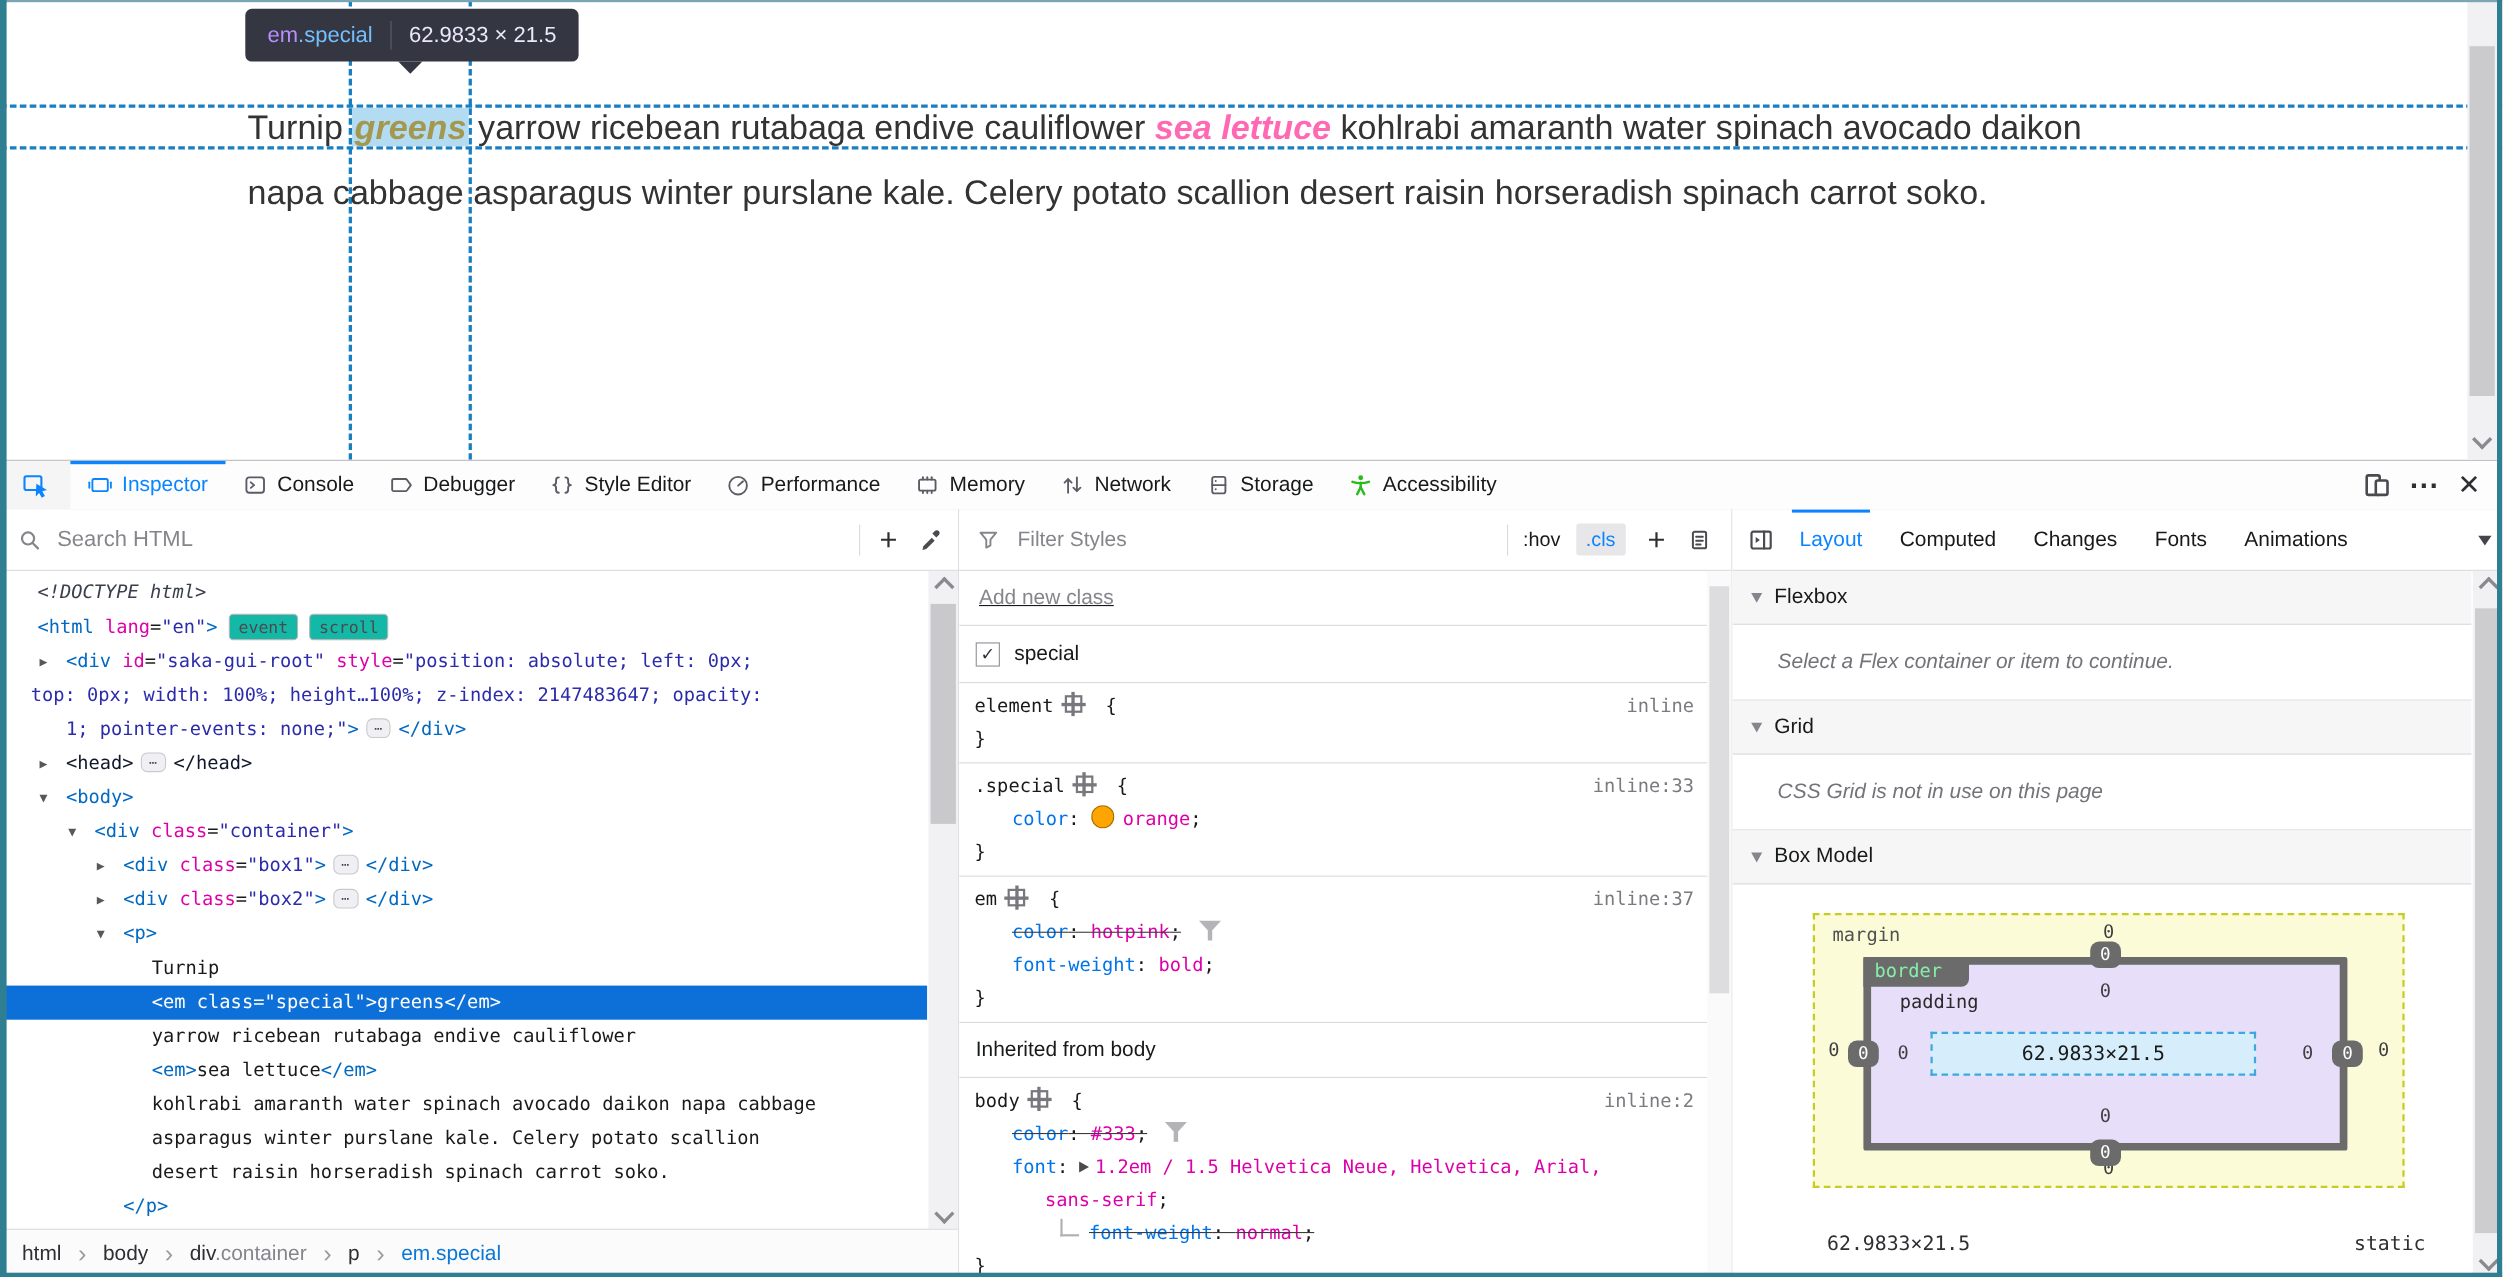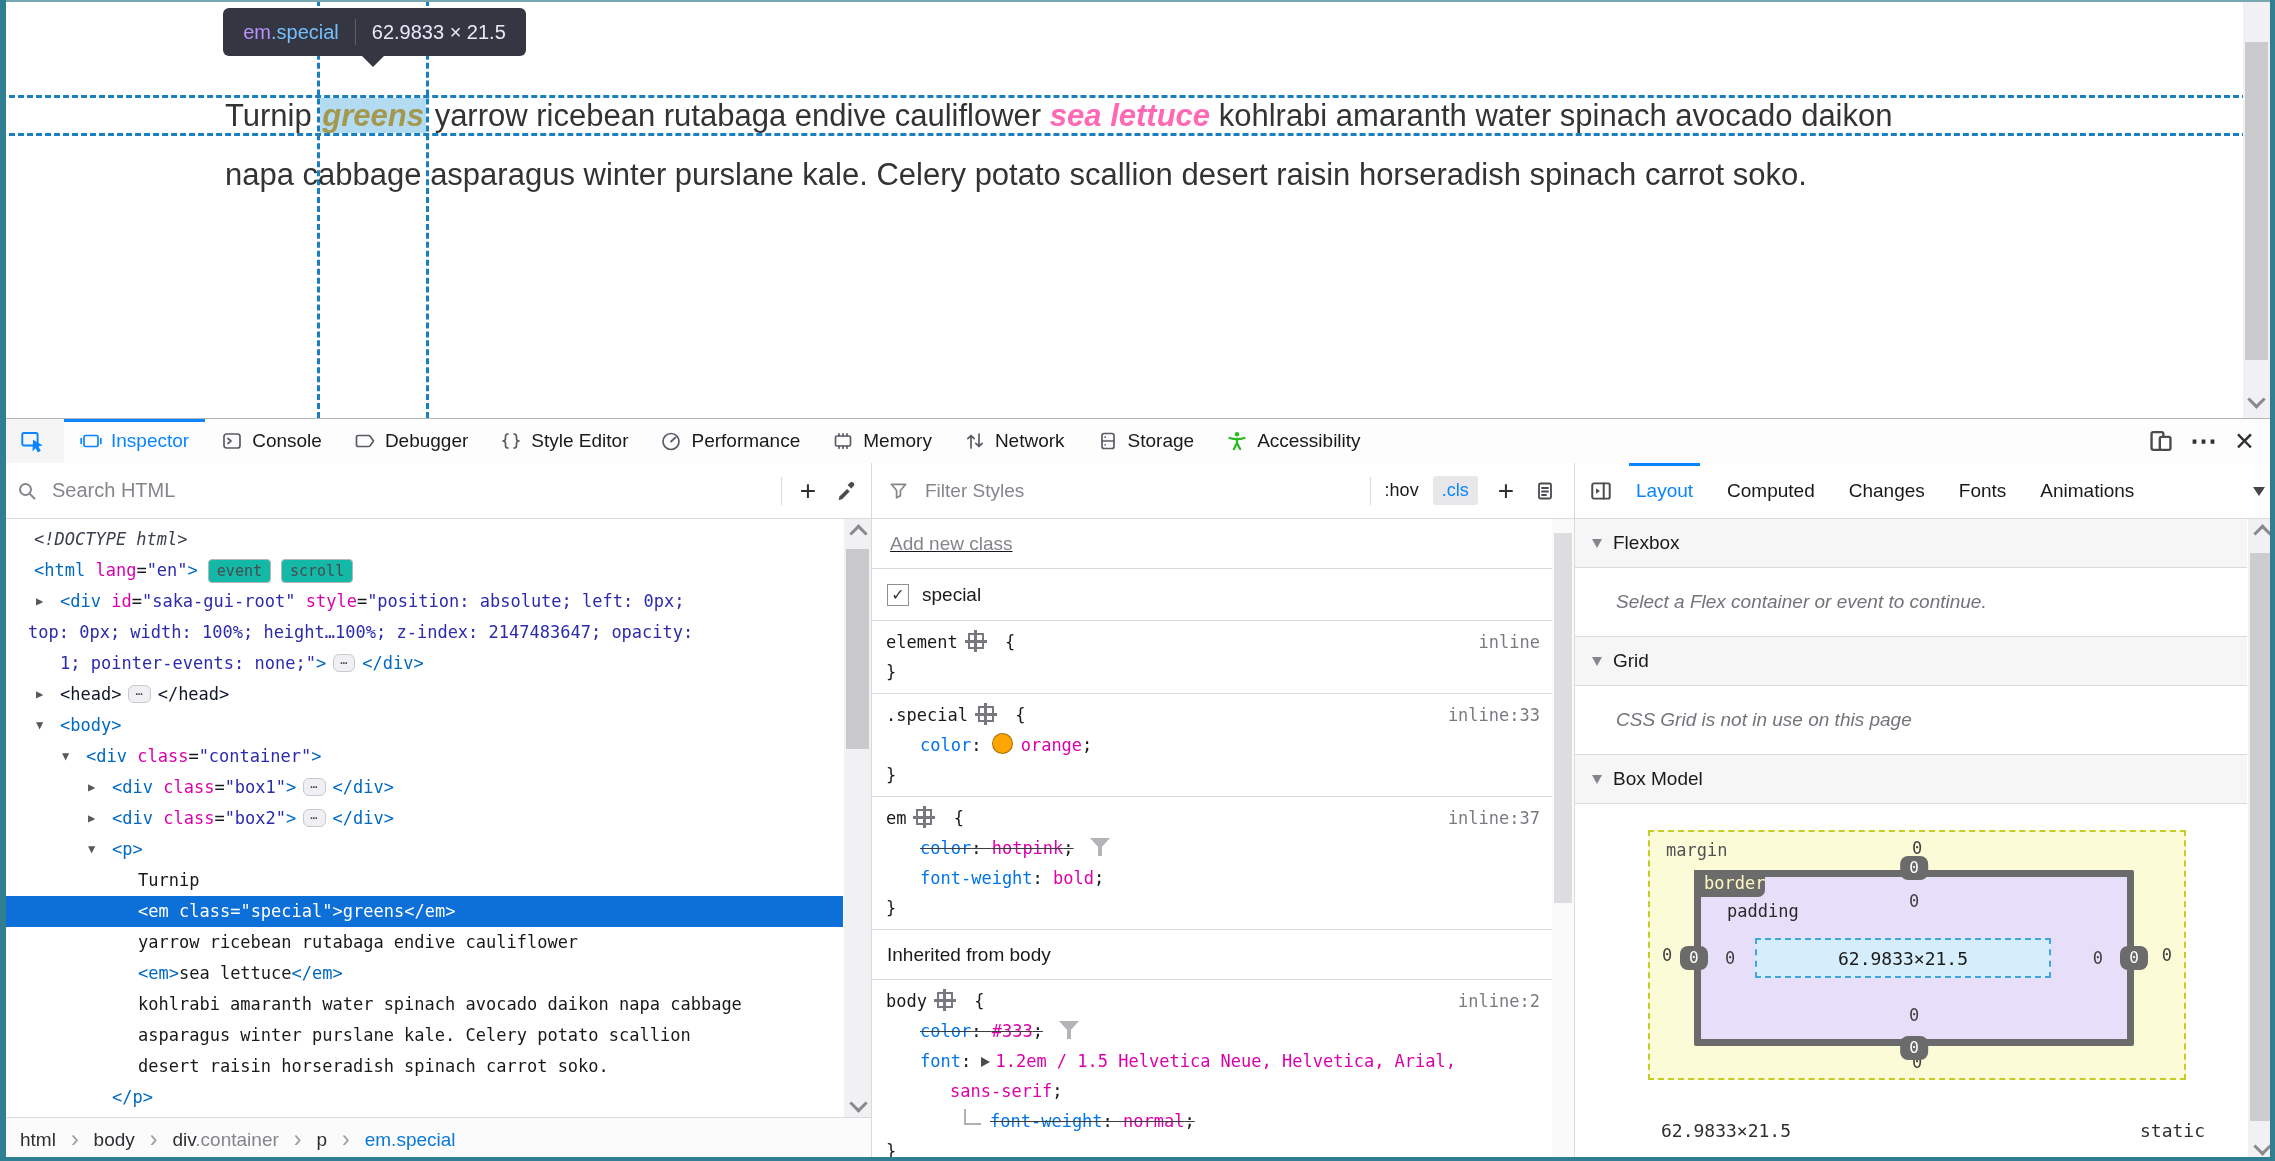--- a/index.html
+++ b/index.html
@@ -128,22 +128,22 @@
               gap:11px;padding-left:17px;font-size:19px;color:#18191a;}
   .tri{width:0;height:0;border-top:9px solid #85858c;border-left:5.5px solid transparent;border-right:5.5px solid transparent;}
   .msg{font-style:italic;color:#73737a;font-size:19px;padding:23px 0 23px 41px;border-bottom:1px solid #dadade;}
   .boxmodel{position:relative;height:306px;font-family:"DejaVu Sans Mono",monospace;}
   .bm-margin{position:absolute;left:73px;top:26px;width:538px;height:250px;background:#fbfbd8;
              border:2px dashed #c6cc23;box-sizing:border-box;}
   .bm-label{position:absolute;font-size:17px;color:#515154;}
   .bm-zero{position:absolute;font-size:17px;color:#3f3f42;}
   .bm-border{position:absolute;left:44px;top:38px;right:50px;bottom:32px;border:7px solid #6b6b6b;
              border-radius:2px;background:#e7def9;}
-  .bm-border-label{position:absolute;left:-7px;top:-7px;background:#6b6b6b;color:#fef9c3;font-size:17px;
-                   padding:3px 0 4px 10px;border-radius:0 0 7px 0;z-index:2;}
+  .bm-border-label{position:absolute;left:-7px;top:-7px;background:#6b6b6b;color:#86efac;font-size:17px;
+                   padding:3px 25px 4px 10px;border-radius:0 0 7px 0;z-index:2;}
   .bm-content{position:absolute;left:54px;top:50%;transform:translateY(-50%);width:296px;height:40px;
               background:#d6eefb;border:2px dashed #41a6dd;display:flex;align-items:center;justify-content:center;
               font-size:18px;color:#18191a;box-sizing:border-box;}
   .bm-badge{position:absolute;background:#6b6b6b;color:#fff;border-radius:8px;padding:4px 9px;font-size:16px;
             line-height:1;z-index:3;}
   .bm-badge.top{left:50%;top:-21px;transform:translateX(-50%);}
   .bm-badge.bottom{left:50%;bottom:-21px;transform:translateX(-50%);}
   .bm-badge.left{left:-21px;top:50%;transform:translateY(-50%);}
   .bm-badge.right{right:-21px;top:50%;transform:translateY(-50%);}
   .bm-info{display:flex;justify-content:space-between;padding:10px 42px 0 86px;
@@ -412,21 +412,21 @@
               <span>Animations</span>
             </div>
           <span class="rtab-more"></span>
         </div>
 
         <div class="rbody">
           <div class="sectionhdr">
             <span class="tri"></span>
             <span>Flexbox</span>
           </div>
-          <div class="msg">Select a Flex container or event to continue.</div>
+          <div class="msg">Select a Flex container or item to continue.</div>
 
           <div class="sectionhdr">
             <span class="tri"></span>
             <span>Grid</span>
           </div>
           <div class="msg">CSS Grid is not in use on this page</div>
 
           <div class="sectionhdr">
             <span class="tri"></span>
             <span>Box Model</span>

